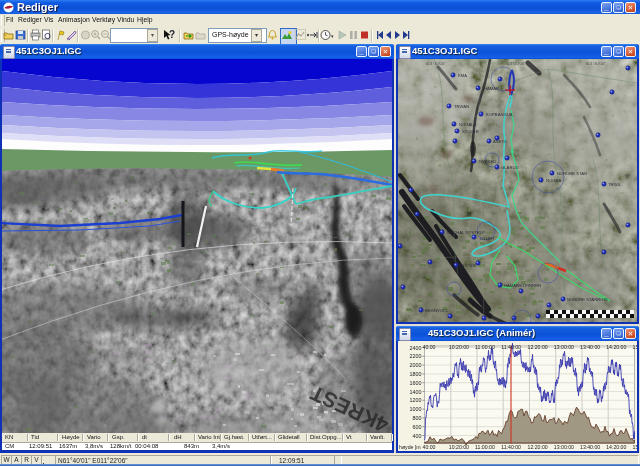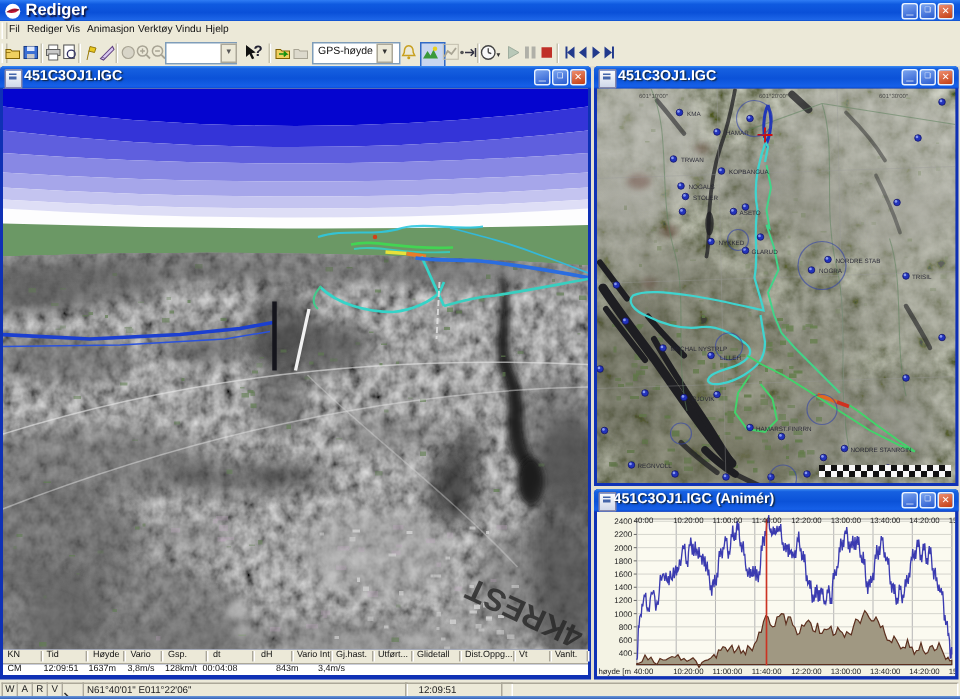--- a/index.html
+++ b/index.html
@@ -942,21 +942,21 @@
             <rect x="232" y="255" width="4" height="4" fill="#111"></rect>
           </g>
 </svg>
       </div>
     </div>
 <div style="position:absolute;left:396px;top:326px;width:243px;height:127px;background:#0f31b5;border-radius:3px 3px 0 0">
       <div style="position:absolute;left:0;top:0;width:243px;height:15px;border-radius:3px 3px 0 0;background:linear-gradient(180deg,#3a8af2 0%,#1660e0 12%,#0b52d8 55%,#1660e8 90%,#0a4ad0 100%)">
         <span style="position:absolute;left:3px;top:2px;width:10px;height:11px;background:linear-gradient(#fdfdfd,#cfd8ea);border:1px solid #88a;border-radius:1px"></span>
         <span style="position:absolute;left:5.5px;top:4.5px;width:5px;height:1.5px;background:#46a"></span>
         <span style="position:absolute;left:5.5px;top:7px;width:5px;height:1.5px;background:#46a"></span>
-        <span style="position:absolute;left:13px;top:1px;font:bold 9.5px 'Liberation Sans',sans-serif;color:#fff;text-shadow:1px 1px 1px #123">451C3OJ1.IGC (Animér)</span>
+        <span style="position:absolute;left:32px;top:1px;font:bold 9.5px 'Liberation Sans',sans-serif;color:#fff;text-shadow:1px 1px 1px #123">451C3OJ1.IGC (Animér)</span>
         <div style="position:absolute;left:205px;top:2px;width:11px;height:11px;background:linear-gradient(160deg,#7ba4ef,#2a5cd0);border:1px solid #eaf3ff;border-radius:2px;box-sizing:border-box;font:bold 8px 'Liberation Mono',monospace;color:#fff;text-align:center;line-height:9px">_</div>
         <div style="position:absolute;left:217px;top:2px;width:11px;height:11px;background:linear-gradient(160deg,#7ba4ef,#2a5cd0);border:1px solid #eaf3ff;border-radius:2px;box-sizing:border-box;font:bold 7px 'Liberation Mono',monospace;color:#fff;text-align:center;line-height:9px">❏</div>
         <div style="position:absolute;left:229px;top:2px;width:11px;height:11px;background:linear-gradient(160deg,#ef9072,#c33d12);border:1px solid #eaf3ff;border-radius:2px;box-sizing:border-box;font:bold 8px 'Liberation Mono',monospace;color:#fff;text-align:center;line-height:9px">✕</div>
       </div>
       <div style="position:absolute;left:2px;top:15px;width:239px;height:110px;overflow:hidden">
         <svg width="239" height="110" viewBox="0 0 239 110" xmlns="http://www.w3.org/2000/svg" style="position:absolute;left:0;top:0">
 <rect width="239" height="110" fill="#f4f3e4"></rect>
 <rect x="26.5" y="5" width="210.0" height="97.5" fill="#fbfaf0" stroke="#999" stroke-width="0.7"></rect>
 <g stroke="#b8b8b8" stroke-width="0.7">
             <line x1="26.5" y1="5" x2="26.5" y2="102.5"></line>

